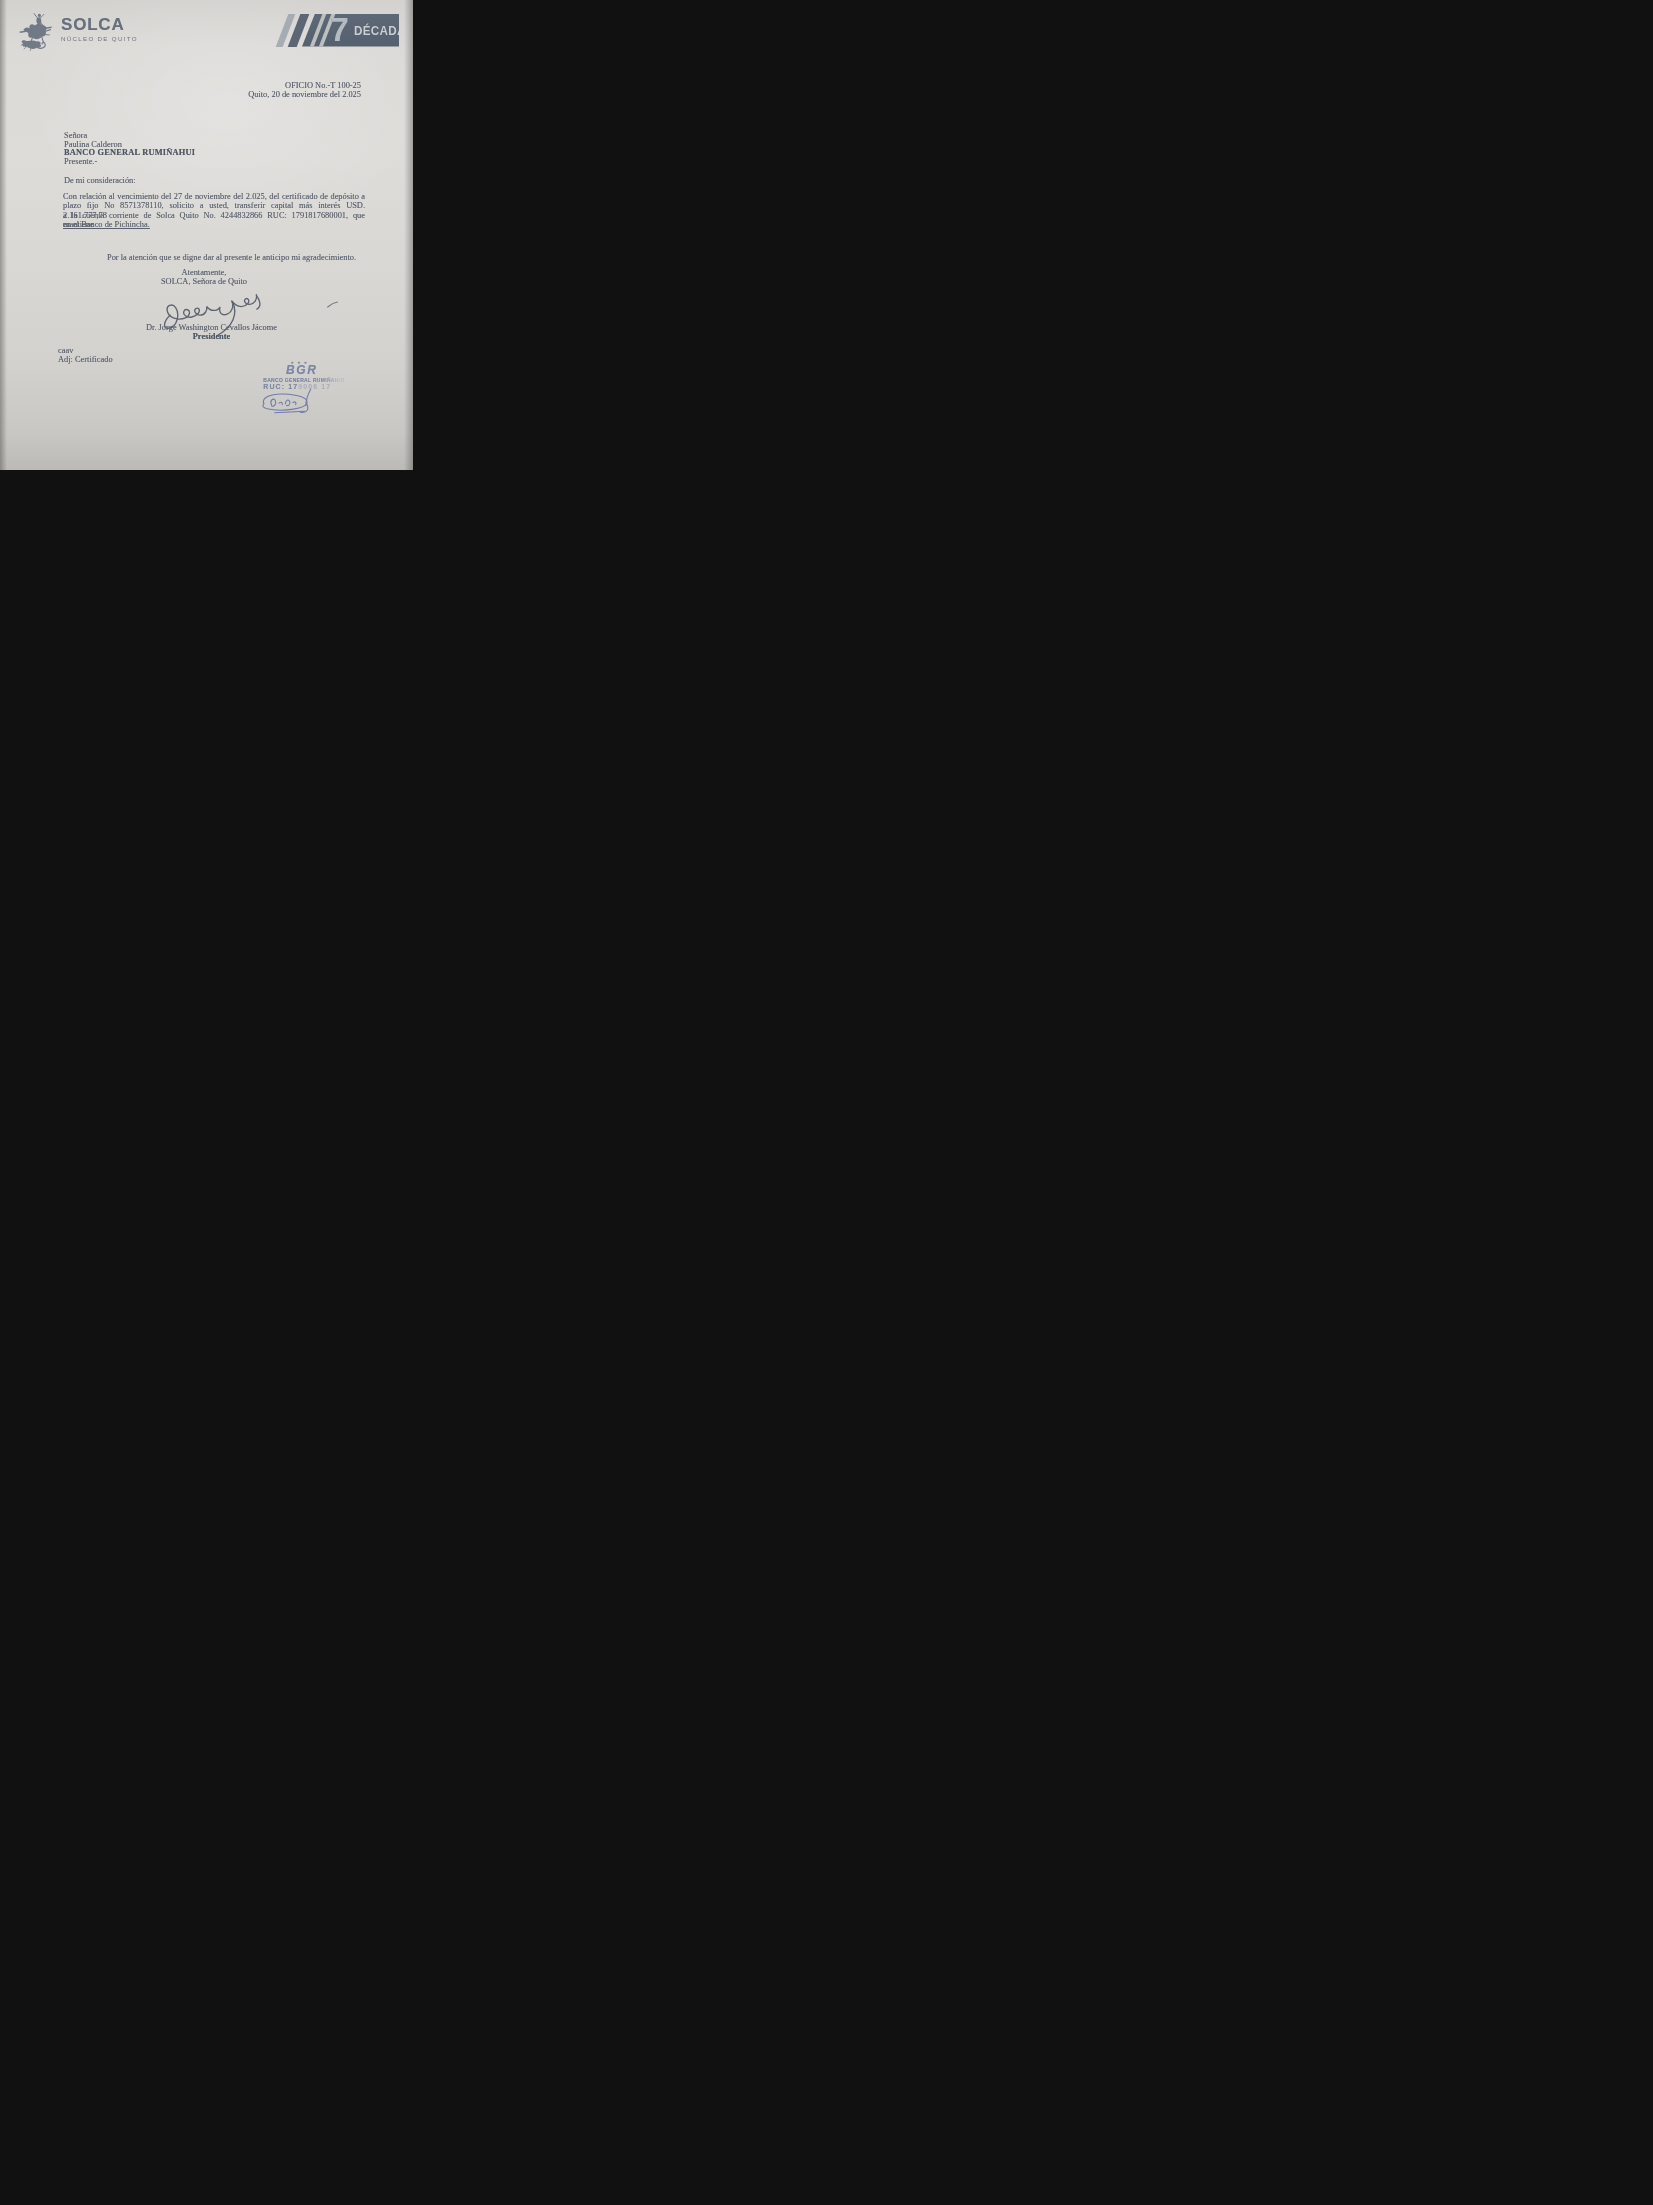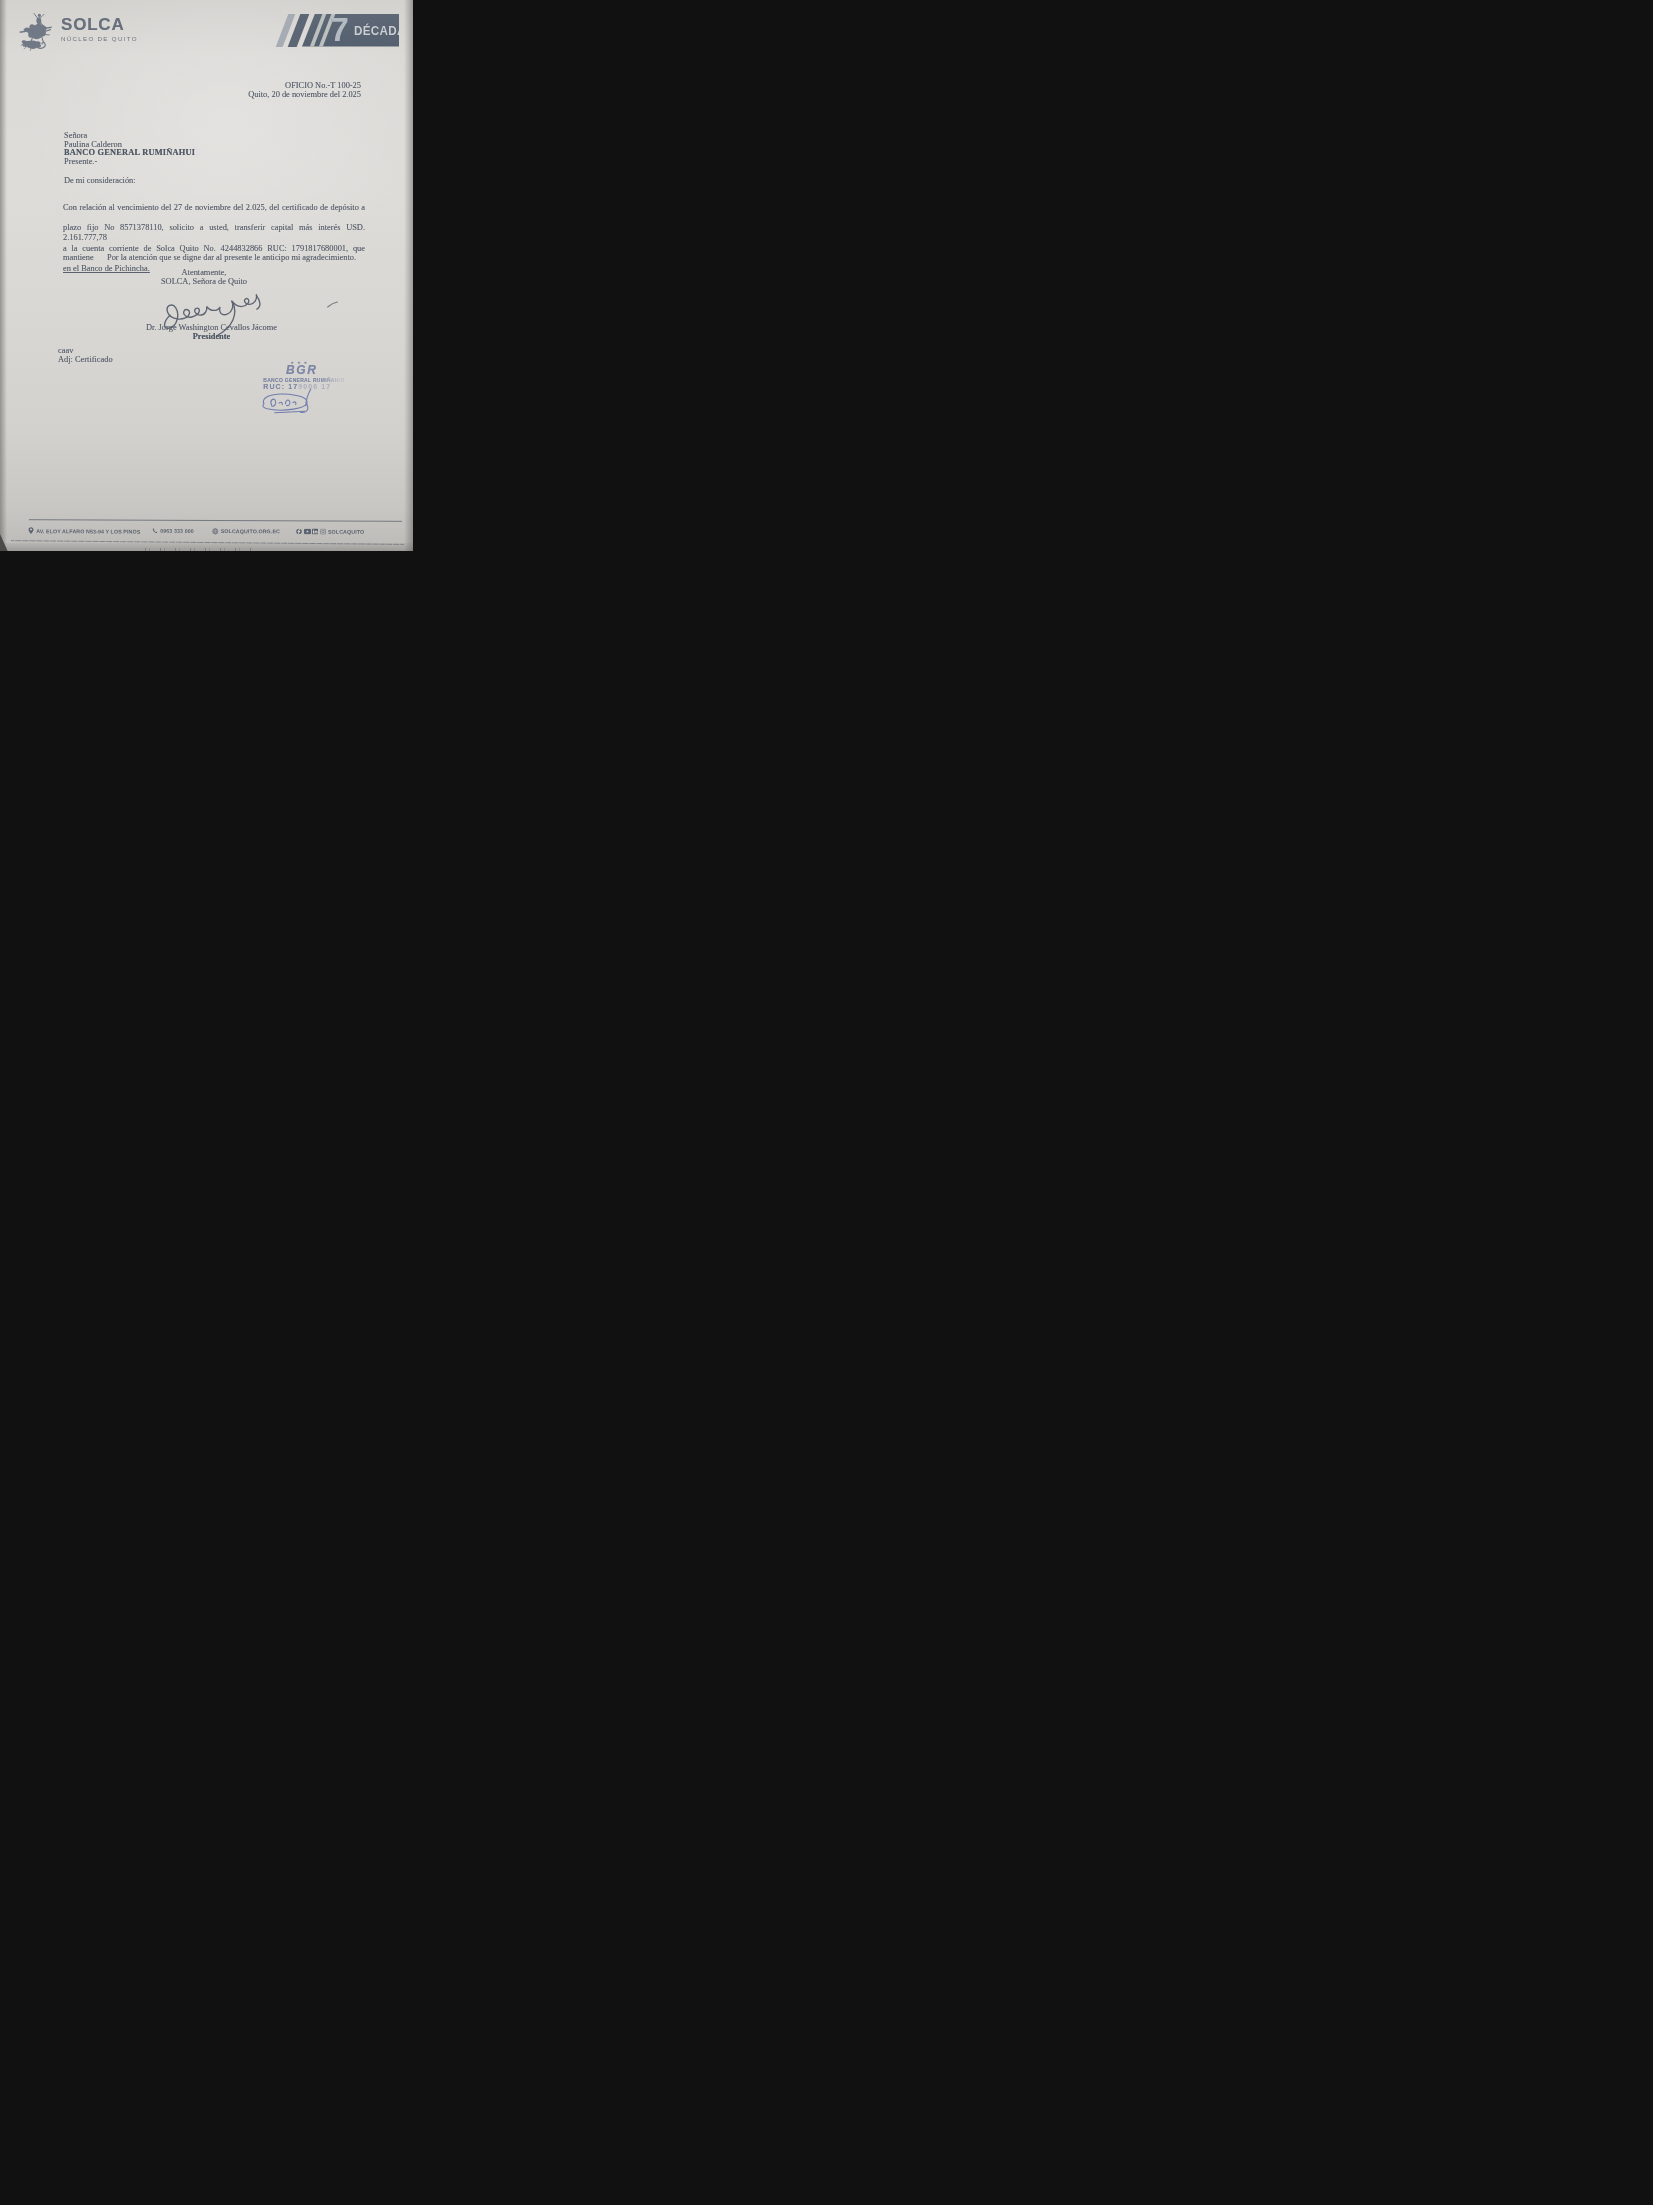--- a/index.html
+++ b/index.html
@@ -1,17 +1,17 @@
 <!DOCTYPE html>
 <html style="font-size:8.7px"><head>
 <meta charset="utf-8">
 <style>
   html,body{margin:0;padding:0;background:#111;}
   .photo{
-    position:relative;width:413px;height:551px;overflow:hidden;
+    position:relative;width:413px;height:470px;overflow:hidden;
     font-family:"Liberation Serif",serif;
     background:
       radial-gradient(ellipse 70% 40% at 55% 22%, rgba(255,255,255,.20), rgba(255,255,255,0) 70%),
       linear-gradient(180deg,#d4d2cf 0%,#dcdad7 10%,#dedcd9 34%,#d9d7d4 58%,#d3d1ce 78%,#c9c7c4 92%,#bcbab7 100%);
   }
   .ink{color:#59616e;text-shadow:0 0 0.3px rgba(89,97,110,.55);}
   .ink-b{color:#4d5663;text-shadow:0 0 0.4px rgba(77,86,99,.6);font-weight:bold;}
   .abs{position:absolute;}
   
   .edge-left{left:0;top:0;width:6.5px;height:100%;background:linear-gradient(90deg,rgba(96,94,90,.55),rgba(96,94,90,0));}
@@ -30,21 +30,21 @@
     clip-path:polygon(13px 0,100% 0,100% 100%,0 100%);}
   .slash{position:absolute;top:0;height:100%;width:3.8px;background:#c7cac6;transform:skewX(-21deg);opacity:.9;}
   .sl1{left:14px;} .sl2{left:23px;}
   .seven{position:absolute;left:28px;top:-1.6px;font-family:"Liberation Sans",sans-serif;font-weight:bold;font-size:34px;line-height:34px;color:#b4bac2;text-shadow:0 0 0.5px rgba(40,46,56,.4);}
   .decadas{position:absolute;left:52px;top:9.2px;font-family:"Liberation Sans",sans-serif;font-weight:bold;font-size:13px;color:#ccd0d5;letter-spacing:0.3px;transform:scaleX(.9);transform-origin:left;text-shadow:0 0 0.4px rgba(35,41,51,.5);}
   
   .meta{right:52px;top:81px;text-align:right;font-size:8.4px;line-height:9px;}
   .recipient{left:64px;top:132px;font-size:8.4px;line-height:8.6px;}
   .greeting{left:64px;top:176px;font-size:8.4px;}
   .para1{left:63px;top:192px;width:302px;font-size:8.4px;}
-  .pline{height:9.4px;line-height:9.4px;text-align:justify;text-align-last:justify;white-space:normal;margin-top:11px;}
+  .pline{height:9.4px;line-height:9.4px;text-align:justify;text-align-last:justify;white-space:normal;}
   .pline.last{text-align-last:left;text-decoration:underline;}
   .para2{left:63px;top:253px;width:309px;font-size:8.4px;padding-left:44px;}
   .closing{left:109px;top:268px;width:190px;text-align:center;font-size:8.4px;line-height:9px;}
   .signer{left:103px;top:323px;width:217px;text-align:center;font-size:8.4px;}
   .signer-title{left:103px;top:332px;width:217px;text-align:center;font-size:8.4px;}
   .notes{left:58px;top:346px;font-size:8.4px;line-height:9.2px;}
   
   .sig-main{left:156px;top:287px;width:113px;height:52px;}
   .pen-tick{left:327px;top:301px;width:11px;height:6.5px;}
   .stamp{left:259px;top:360px;width:90px;font-family:"Liberation Sans",sans-serif;color:#7d87a5;text-shadow:0 0 0.3px rgba(125,135,165,.55);}

